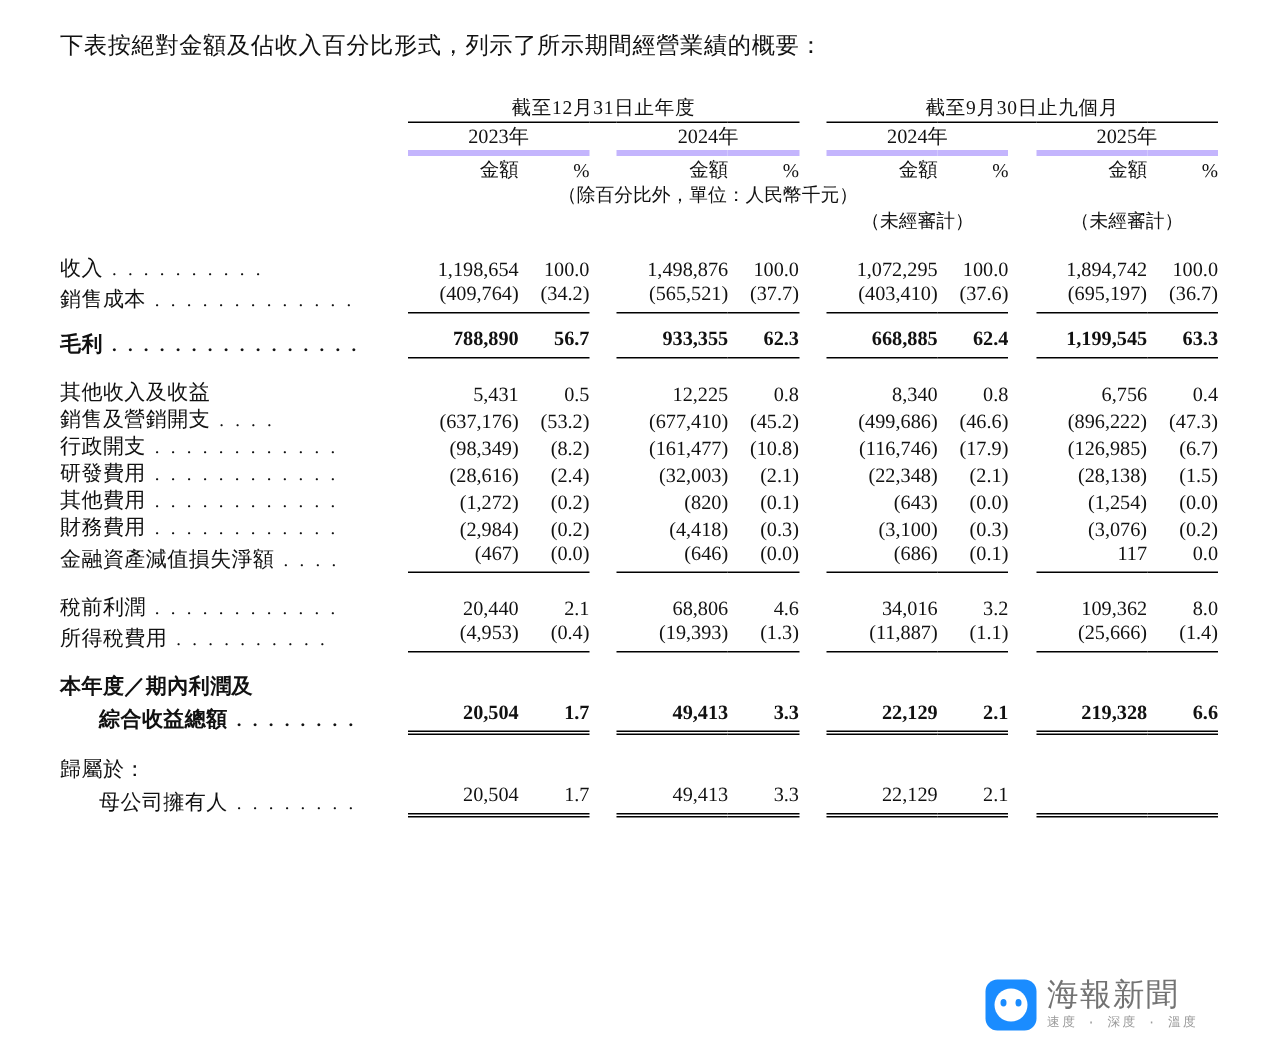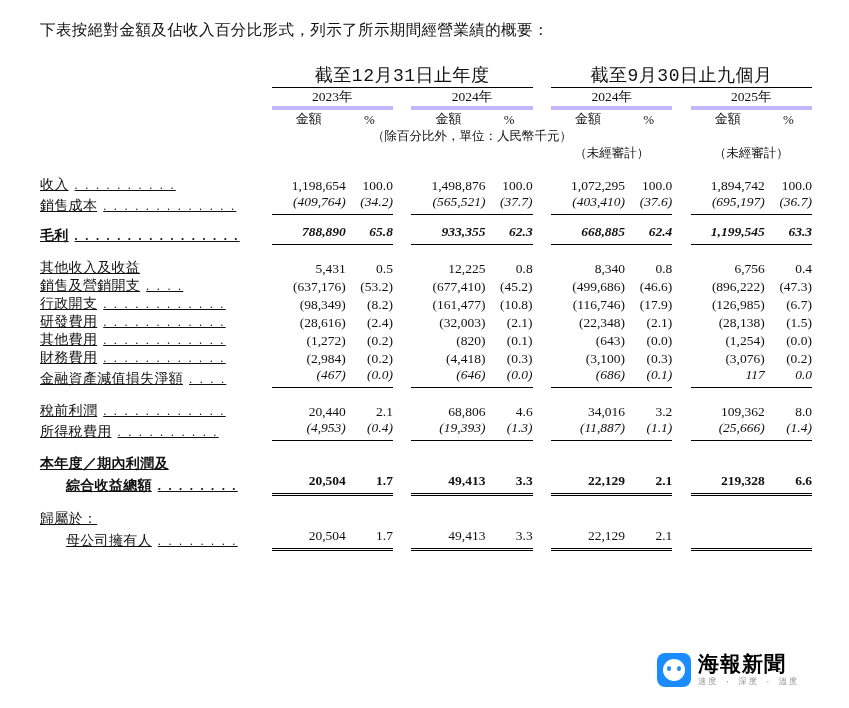--- a/index.html
+++ b/index.html
@@ -41,71 +41,69 @@
     font-weight: normal;
   }
   
   col.c-label { width: 238px; }
   col.c-amt   { width: 78px; }
   col.c-pct   { width: 50px; }
   col.c-gap   { width: 22px; }
 
   .hdr-group {
     text-align: center;
-    font-size: 18px;
+    font-size: 13px;
     padding-bottom: 3px;
     border-bottom: 1px solid #000;
     letter-spacing: .5px;
-    font-family: Liberation Mono, monospace;
   }
   .hdr-year {
     text-align: center;
     font-size: 13.5px;
     padding: 5px 0 3px 0;
     border-bottom: 4px solid #c4b5fd;
   }
   .hdr-sub {
-    text-align: center;
+    text-align: right;
     font-size: 13px;
     padding: 6px 0 1px 0;
   }
   .hdr-note {
     text-align: center;
     font-size: 12.5px;
     padding: 3px 0 1px 0;
     white-space: nowrap;
   }
   .spacer-row td { height: 14px; }
   .small-gap td { height: 9px; }
 
   .label {
     white-space: nowrap;
     font-size: 14px;
     padding: 2.5px 0;
     letter-spacing: .3px;
-    text-decoration: underline;
   }
   .label .dots {
     letter-spacing: 2.2px;
     font-size: 12.5px;
     color: #111;
     margin-left: 6px;
   }
   .label.indent {
     padding-left: 26px;
   }
   .num {
     text-align: right;
     font-size: 13.5px;
     padding: 2.5px 0;
     white-space: nowrap;
     font-family: "Liberation Serif", "DejaVu Serif", serif;
   }
   .bold .label, .bold .num { font-weight: bold; }
-  .botline .num { border-bottom: 1px solid #000; padding-bottom: 4px; font-style: italic; }
+  .botline .num { border-bottom: 1px solid #000; padding-bottom: 4px; }
   .dblline .num {
     border-bottom: 3px double #000;
     padding-bottom: 4px;
   }
   .hdr-cell-gap { border: none !important; }
 
   
   .logo {
     position: absolute;
     right: 22px;
@@ -145,22 +143,22 @@
   }
   .logo .mark .face:before { left: 4px; }
   .logo .mark .face:after { right: 4px; }
   .logo .txt {
     margin-left: 7px;
     line-height: 1;
   }
   .logo .txt .main {
     font-family: "Liberation Sans", sans-serif;
     font-size: 21px;
-    font-weight: bold;
-    color: #000000;
+    font-weight: normal;
+    color: #737373;
     letter-spacing: 1px;
   }
   .logo .txt .sub {
     font-family: Liberation Mono, monospace;
     font-size: 8.5px;
     color: #9a9a9a;
     letter-spacing: 1.6px;
     margin-top: 4px;
   }
 </style>
@@ -268,21 +266,21 @@
         <td class="num">(695,197)</td>
         <td class="num">(36.7)</td>
       </tr>
       <tr class="small-gap">
           <td colspan="12"></td>
         </tr>
 
       <tr class="bold botline">
         <td class="label"><span>毛利</span><span class="dots">. . . . . . . . . . . . . . . .</span></td>
         <td class="num">788,890</td>
-        <td class="num">65.8</td>
+        <td class="num">56.7</td>
           <td></td>
         <td class="num">933,355</td>
         <td class="num">62.3</td>
           <td></td>
         <td class="num">668,885</td>
         <td class="num">62.4</td>
           <td></td>
         <td class="num">1,199,545</td>
         <td class="num">63.3</td>
       </tr>

